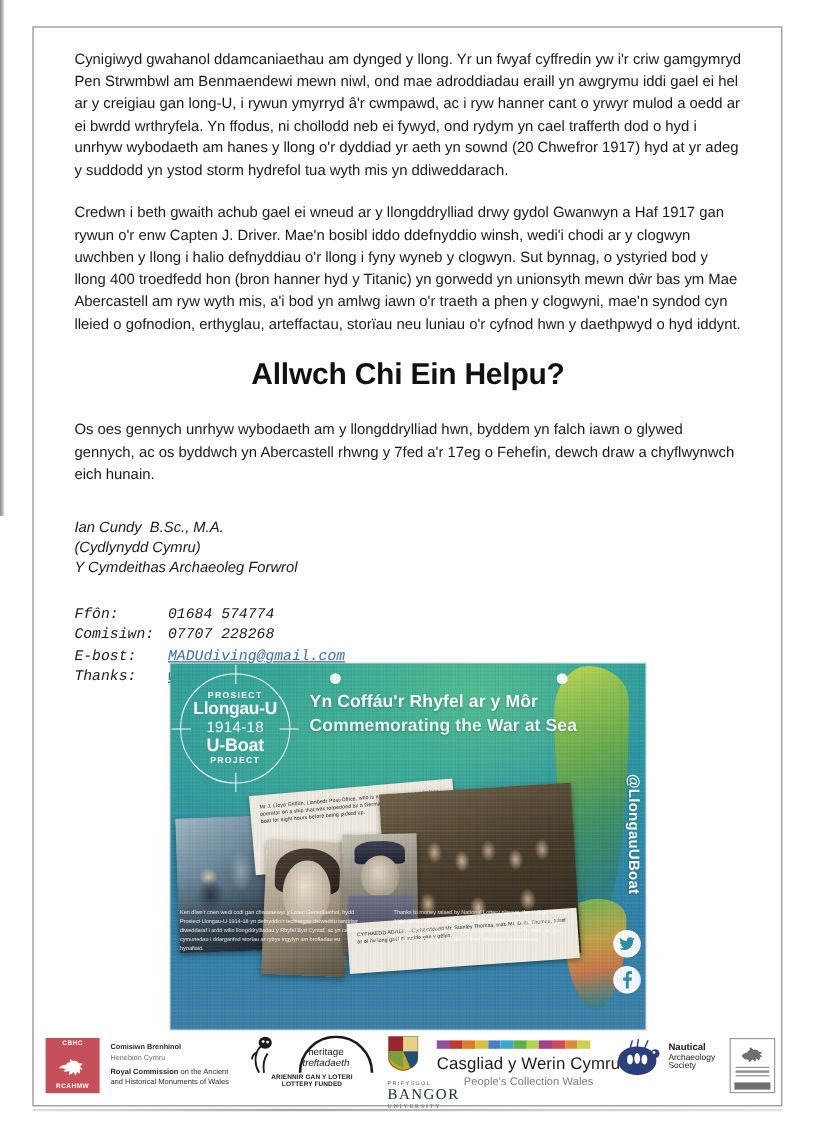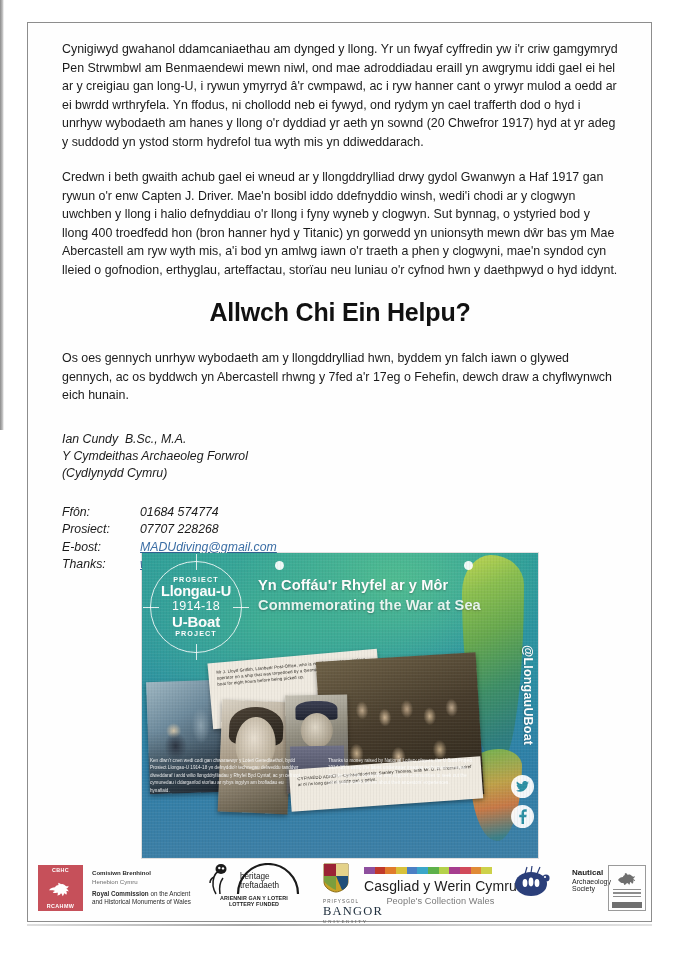--- a/index.html
+++ b/index.html
@@ -86,20 +86,21 @@
     margin-bottom: 22px;
   }
   .sig div { white-space: pre; }
 
   table.contact {
     border-collapse: collapse;
     font-style: italic;
     font-size: 12.3px;
     line-height: 17.5px;
     margin-bottom: 16px;
+    font-family: Liberation Mono, monospace;
   }
   table.contact td { padding: 0; vertical-align: top; }
   td.ct-label { width: 78px; color: #1b1b1b; }
   td.ct-value { color: #1b1b1b; }
   a.weblink {
     color: #3b6ea5;
     text-decoration: underline;
   }
 
   
@@ -348,28 +349,28 @@
   .rc-text { margin-left: 9px; line-height: 1.35; }
   .rc-text .l1 { font-size: 6.1px; font-weight: bold; color: #2b2b2b; }
   .rc-text .l2 { font-size: 6.1px; color: #6d6d6d; margin-bottom: 4px; }
   .rc-text .l3 { font-size: 6.3px; color: #2b2b2b; }
   .rc-text .l3 b { font-weight: bold; }
 
   
   .hlf { left: 170px; top: 0px; display: flex; flex-direction: column; align-items: center; }
   .hlf-row { display: flex; align-items: center; }
   .hlf-fingers { width: 26px; height: 32px; }
-  .hlf-arc { position: relative; width: 64px; height: 32px; margin-left: 2px; }
+  .hlf-arc { position: relative; width: 64px; height: 32px; margin-left: 14px; text-align: center; }
   .hlf-arc svg { position: absolute; left: 0; top: 0; }
   .hlf-words {
     position: absolute; left: 4px; top: 9px;
     line-height: 1.15; color: #1b1b1b;
   }
   .hlf-words .a { font-size: 8.2px; }
-  .hlf-words .b { font-size: 8.2px; }
+  .hlf-words .b { font-size: 8.2px; font-style: italic; }
   .hlf-sub { text-align: center; margin-top: 1px; line-height: 1.1; }
   .hlf-sub .s1 { font-size: 5.4px; font-weight: bold; letter-spacing: .1px; }
   .hlf-sub .s2 { font-size: 5.4px; font-weight: bold; letter-spacing: .1px; }
 
   
   .bangor { left: 285px; top: 0px; }
   .bangor .crest { width: 26px; height: 30px; margin: 0 auto 2px; }
   .bangor .pu { font-size: 4.6px; color: #5d5d5d; letter-spacing: 1.1px; }
   .bangor .nm { font-size: 12.5px; color: #20303f; letter-spacing: 1.2px; font-family: "Liberation Serif", serif; }
   .bangor .un { font-size: 4.8px; color: #5d5d5d; letter-spacing: 1.6px; font-family: "Liberation Serif", serif; }
@@ -377,21 +378,21 @@
   
   .pcw { left: 326px; top: 4px; }
   .pcw-bar { display: flex; width: 128px; height: 7px; margin-bottom: 4px; }
   .pcw-bar span { flex: 1; }
   .pcw .t1 { font-size: 14px; color: #1b1b1b; letter-spacing: .1px; line-height: 1.28; }
   .pcw .t2 { font-size: 9.2px; color: #7a7a7a; letter-spacing: .1px; line-height: 1.28; text-align: center; }
 
   
   .nas { left: 474px; top: 1px; display: flex; align-items: center; }
   .nas-mark { width: 42px; height: 34px; }
-  .nas-text { margin-left: 18px; line-height: 1.12; color: #1b1b1b; }
+  .nas-text { margin-left: 3px; line-height: 1.12; color: #1b1b1b; }
   .nas-text .n1 { font-size: 8px; font-weight: bold; }
   .nas-text .n2 { font-size: 7px; }
   .nas-text .n3 { font-size: 7px; }
 
   
   .wg { left: 570px; top: 2px; width: 38px; height: 46px;
         border: .8px solid #9a9a9a; box-sizing: border-box;
         display: flex; flex-direction: column; align-items: center; padding-top: 3px; }
   .wg .drg { width: 22px; height: 16px; }
   .wg .lines { width: 28px; margin-top: 4px; }
@@ -409,32 +410,32 @@
 
   <p class="body-par">Cynigiwyd gwahanol ddamcaniaethau am dynged y llong. Yr un fwyaf cyffredin yw i'r criw gamgymryd Pen Strwmbwl am Benmaendewi mewn niwl, ond mae adroddiadau eraill yn awgrymu iddi gael ei hel ar y creigiau gan long-U, i rywun ymyrryd â'r cwmpawd, ac i ryw hanner cant o yrwyr mulod a oedd ar ei bwrdd wrthryfela. Yn ffodus, ni chollodd neb ei fywyd, ond rydym yn cael trafferth dod o hyd i unrhyw wybodaeth am hanes y llong o'r dyddiad yr aeth yn sownd (20 Chwefror 1917) hyd at yr adeg y suddodd yn ystod storm hydrefol tua wyth mis yn ddiweddarach.</p>
   <p class="body-par">Credwn i beth gwaith achub gael ei wneud ar y llongddrylliad drwy gydol Gwanwyn a Haf 1917 gan rywun o'r enw Capten J. Driver. Mae'n bosibl iddo ddefnyddio winsh, wedi'i chodi ar y clogwyn uwchben y llong i halio defnyddiau o'r llong i fyny wyneb y clogwyn. Sut bynnag, o ystyried bod y llong 400 troedfedd  hon (bron hanner hyd y Titanic) yn gorwedd yn unionsyth mewn dŵr bas ym Mae Abercastell am ryw wyth mis, a'i bod yn amlwg iawn o'r traeth a phen y clogwyni, mae'n syndod cyn lleied o gofnodion, erthyglau, arteffactau, storïau neu luniau o'r cyfnod hwn y daethpwyd o hyd iddynt.</p>
 
   <h1 class="headline">Allwch Chi Ein Helpu?</h1>
 
   <p class="appeal">Os oes gennych unrhyw wybodaeth am y llongddrylliad hwn, byddem yn falch iawn o glywed gennych, ac os byddwch yn Abercastell rhwng y 7fed a'r 17eg o Fehefin, dewch draw a chyflwynwch eich hunain.</p>
 
   <div class="sig">
     <div>Ian Cundy  B.Sc., M.A.</div>
+    <div>(Cydlynydd Cymru)</div>
     <div>Y Cymdeithas Archaeoleg Forwrol</div>
-    <div>(Cydlynydd Cymru)</div>
   </div>
 
   <table class="contact">
     <tbody>
         <tr>
       <td class="ct-label">Ffôn:</td>
       <td class="ct-value">01684 574774</td>
     </tr>
     <tr>
-      <td class="ct-label">Prosiect:</td>
+      <td class="ct-label">Comisiwn:</td>
       <td class="ct-value">07707 228268</td>
     </tr>
     <tr>
       <td class="ct-label">E-bost:</td>
       <td class="ct-value">
         <a class="weblink" href="#">MADUdiving@gmail.com</a>
       </td>
     </tr>
     <tr>
       <td class="ct-label">Thanks:</td>

